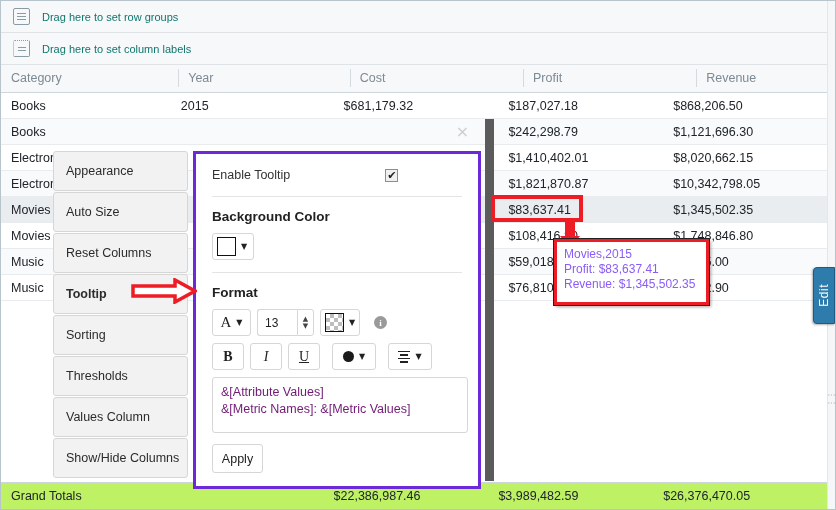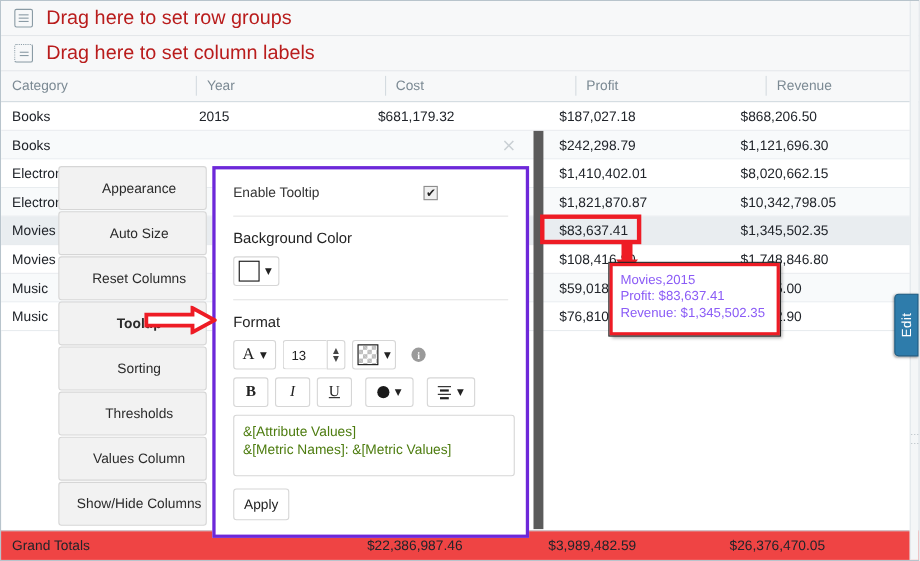--- a/index.html
+++ b/index.html
@@ -42,21 +42,21 @@
     height: 1px; margin: 1px 0;
   }
   .dz-icon.rows i:nth-child(1) { width: 9px; }
   .dz-icon.rows i:nth-child(2) { width: 9px; }
   .dz-icon.rows i:nth-child(3) { width: 9px; }
   .dz-icon.cols {
     border-left-style: dotted; border-top-style: dotted;
   }
   .dz-icon.cols i { width: 8px; }
   .dz-text {
-    font-size: 18px; color: #b91c1c;
+    font-size: 11px; color: #0f766e;
   }
 
   
   .grid-header {
     position: absolute; top: 64px; left: 0; right: 0;
     height: 28px;
     background: #f7f8f9;
     border-bottom: 1px solid #cdd6dc;
     display: flex;
     gap: 40px;
@@ -91,21 +91,21 @@
   .gcell {
     font-size: 12.5px; color: #20242a;
     padding: 6px 0 0 10px;
     overflow: hidden; white-space: nowrap;
   }
 
   
   .grand {
     position: absolute; left: 0; right: 0; bottom: 0;
     height: 27px;
-    background: #ef4444;
+    background: #bef264;
     border-top: 1px solid #cdd6dc;
     display: flex;
   }
   .grand .gcell { color: #20242a; font-size: 12.5px; }
   .gright { text-align: left; padding-right: 18px; padding-left: 0; }
 
   
   .vscroll {
     position: absolute; top: 118px; left: 484px;
     width: 9px; height: 362px;
@@ -134,21 +134,20 @@
   }
   .menu-btn {
     height: 40px; margin-bottom: 0px;
     background: #f2f2f2;
     border: 1px solid #d6d6d6;
     border-radius: 3px;
     font-size: 12.5px; color: #2b2b2b;
     display: flex; align-items: center;
     padding-left: 12px; cursor: pointer;
     margin-top: 0;
-    justify-content: center;
   }
   .menu-btn + .menu-btn { margin-top: 1px; }
   .menu-btn.active { font-weight: bold; }
   .menu-btn.two-line { line-height: 14px; }
 
   
   .red-panel {
     position: absolute; left: 140px; top: 0px;
     width: 288px; height: 338px;
     border: 3px solid #6d28d9;
@@ -167,21 +166,21 @@
     width: 13px; height: 13px;
     border: 1px solid #8d8d8d;
     background: #f0f0f0;
     margin-left: 95px;
     display: flex; align-items: center; justify-content: center;
     font-size: 11px; color: #222;
     font-family: "DejaVu Sans", sans-serif;
   }
 
   .sec-title {
-    font-size: 13.5px; font-weight: normal; color: #222;
+    font-size: 13.5px; font-weight: bold; color: #222;
     margin: 12px 0 9px 0;
   }
   .bg-wrap { padding-bottom: 12px; border-bottom: 1px solid #e4e4e4; }
   .swatch-btn {
     width: 42px; height: 27px;
     border: 1px solid #d6d6d6; border-radius: 3px;
     background: #fff;
     display: flex; align-items: center; padding-left: 4px;
     cursor: pointer;
   }
@@ -243,21 +242,21 @@
   .align-ic i { display: block; height: 1.5px; background: #222; margin: 1px 0; }
   .align-ic i:nth-child(1) { width: 12px; }
   .align-ic i:nth-child(2) { width: 8px; }
   .align-ic i:nth-child(3) { width: 12px; }
   .align-ic i:nth-child(4) { width: 8px; }
 
   .txtarea {
     width: 256px; height: 56px;
     border: 1px solid #d6d6d6; border-radius: 3px;
     background: #fff; padding: 6px 8px;
-    font-size: 12.5px; color: #4d7c0f; line-height: 17px;
+    font-size: 12.5px; color: #701a75; line-height: 17px;
     white-space: pre-wrap; overflow: hidden;
     margin-top: 6px;
   }
   .apply-btn {
     margin-top: 11px;
     width: 51px; height: 29px;
     border: 1px solid #d6d6d6; border-radius: 3px;
     background: #fff; font-size: 12.5px; color: #222;
     display: flex; align-items: center; justify-content: center;
     cursor: pointer;

